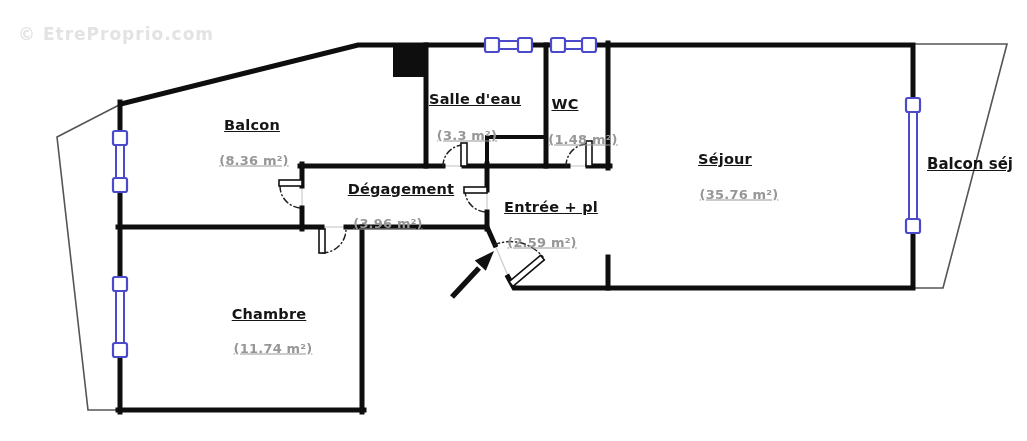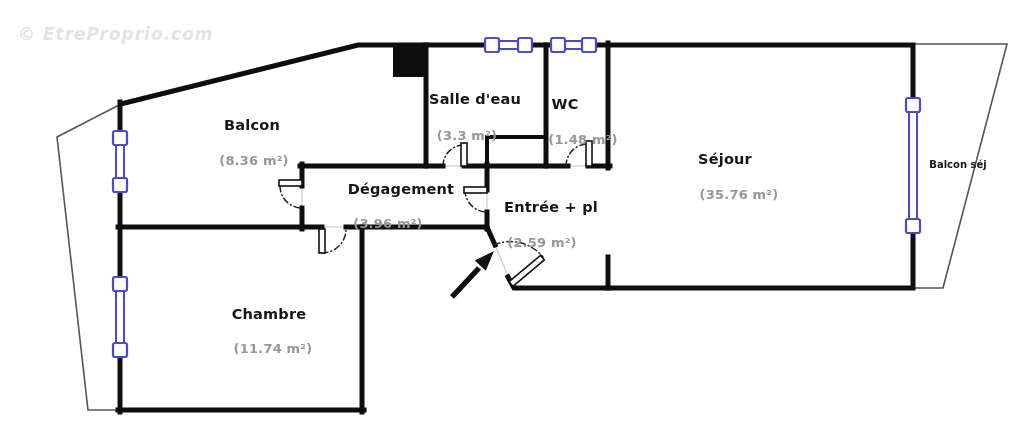--- a/index.html
+++ b/index.html
@@ -3,28 +3,28 @@
 <meta charset="utf-8">
 <style>
   html,body{margin:0;padding:0;background:#ffffff;}
   .stage{
     position:relative;width:1027px;height:441px;background:#ffffff;overflow:hidden;
     font-family:"DejaVu Sans","Liberation Sans",sans-serif;
   }
   .stage svg{position:absolute;left:0;top:0;}
   .label{
     position:absolute;transform:translate(-50%,-50%);
-    white-space:nowrap;text-align:center;pointer-events:none;
+    white-space:nowrap;text-align:center;pointer-events:none;text-decoration:underline;
   }
   .room-name{font-size:14.5px;font-weight:700;color:#151515;letter-spacing:.2px;}
   .room-area{font-size:13px;font-weight:600;color:#979797;letter-spacing:.2px;margin-top:15px;}
-  .balcony-name{font-size:10px;font-weight:700;color:#151515;}
+  .balcony-name{font-size:15px;font-weight:700;color:#151515;margin-left:12px;}
   .watermark{
     position:absolute;left:18px;top:24px;transform:none;
-    font-size:17px;font-weight:700;color:#e3e3e3;letter-spacing:1px;font-style:italic;
+    font-size:17px;font-weight:700;color:#e3e3e3;letter-spacing:1px;
   }
 </style>
 </head>
 <body>
 
 <div class="stage">
 
   <svg width="1027" height="441" viewBox="0 0 1027 441">
 
     <g stroke="#555555" stroke-width="1.6" fill="none">

